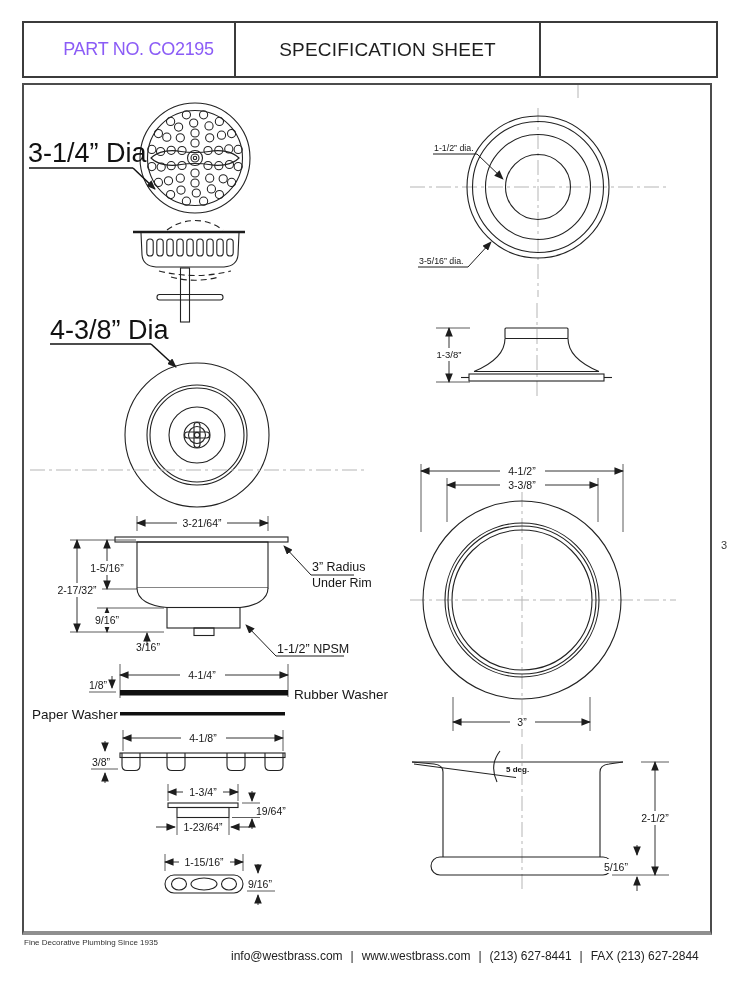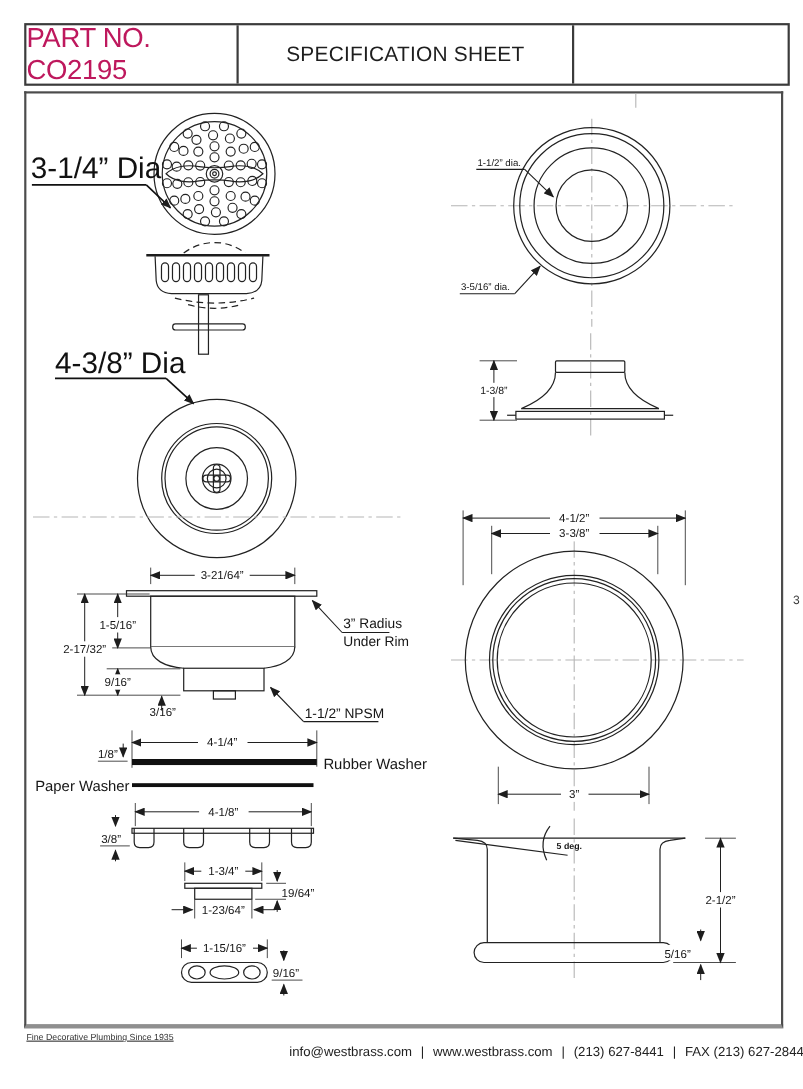--- a/index.html
+++ b/index.html
@@ -2,21 +2,21 @@
 <html><head>
 <meta charset="utf-8">
 <style>
   html,body{margin:0;padding:0;background:#fff;}
   .page{position:relative;width:730px;height:990px;background:#fff;overflow:hidden;
         font-family:"Liberation Sans",sans-serif;}
   
   .titleblock{position:absolute;left:22px;top:21px;width:692px;height:53px;
               border:2px solid #3b3b3b;display:flex;background:#fff;}
   .tb-cell{display:flex;align-items:center;justify-content:center;height:100%;}
-  .tb-part{width:191px;border-right:2px solid #3b3b3b;font-size:25px;color:#be185d;letter-spacing:-0.3px;}
+  .tb-part{width:191px;border-right:2px solid #3b3b3b;font-size:18px;color:#8b5cf6;letter-spacing:-0.3px;padding-left:19px;}
   .tb-title{width:303px;border-right:2px solid #3b3b3b;font-size:19px;color:#1e1e1e;letter-spacing:0.2px;}
   .tb-blank{flex:1;}
   
   .drawbox{position:absolute;left:22px;top:83px;width:686px;height:846px;
            border:2px solid #4c4c4c;border-bottom:4px solid #8f8f8f;background:#fff;}
   svg.canvas{position:absolute;left:0;top:0;}
   
   .ln{fill:none;stroke:#222;stroke-width:1.1;}
   .ln2{fill:none;stroke:#1c1c1c;stroke-width:2.4;}
   .dsh{fill:none;stroke:#222;stroke-width:1.1;stroke-dasharray:6 4;}
@@ -34,22 +34,22 @@
   .t9m{font-size:9.5px;text-anchor:middle;}
   .t12{font-size:12.5px;}
   .t13{font-size:13.5px;}
   .t27{font-size:27px;fill:#111;}
   .t8b{font-size:8px;font-weight:bold;}
   .tpg{font-size:11px;fill:#3a3a3a;}
   #strainer-holes circle{fill:none;stroke:#222;stroke-width:1.05;}
   
   .brand{position:absolute;left:24px;top:938px;color:#141414;}
   .brand-name{font-family:"Liberation Serif",serif;font-size:23px;letter-spacing:0.5px;line-height:1.1;}
-  .brand-tag{font-size:8px;color:#333;text-align:right;margin-top:0;text-decoration:underline;}
-  .contact{position:absolute;left:231px;top:949px;font-size:12px;color:#222;white-space:nowrap;margin-left:32px;}
+  .brand-tag{font-size:8px;color:#333;text-align:right;margin-top:0;}
+  .contact{position:absolute;left:231px;top:949px;font-size:12px;color:#222;white-space:nowrap;}
   .sep{margin:0 8px;color:#222;}
 </style>
 </head>
 <body>
 
 <div class="page">
 
   <div class="titleblock">
     <div class="tb-cell tb-part">PART NO. CO2195</div>
     <div class="tb-cell tb-title">SPECIFICATION SHEET</div>

